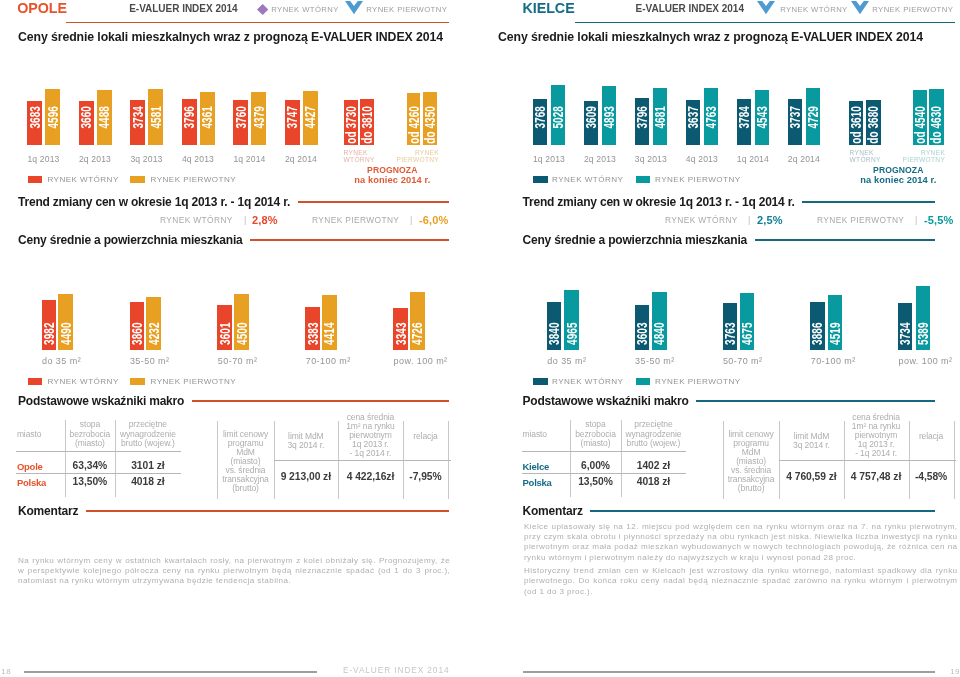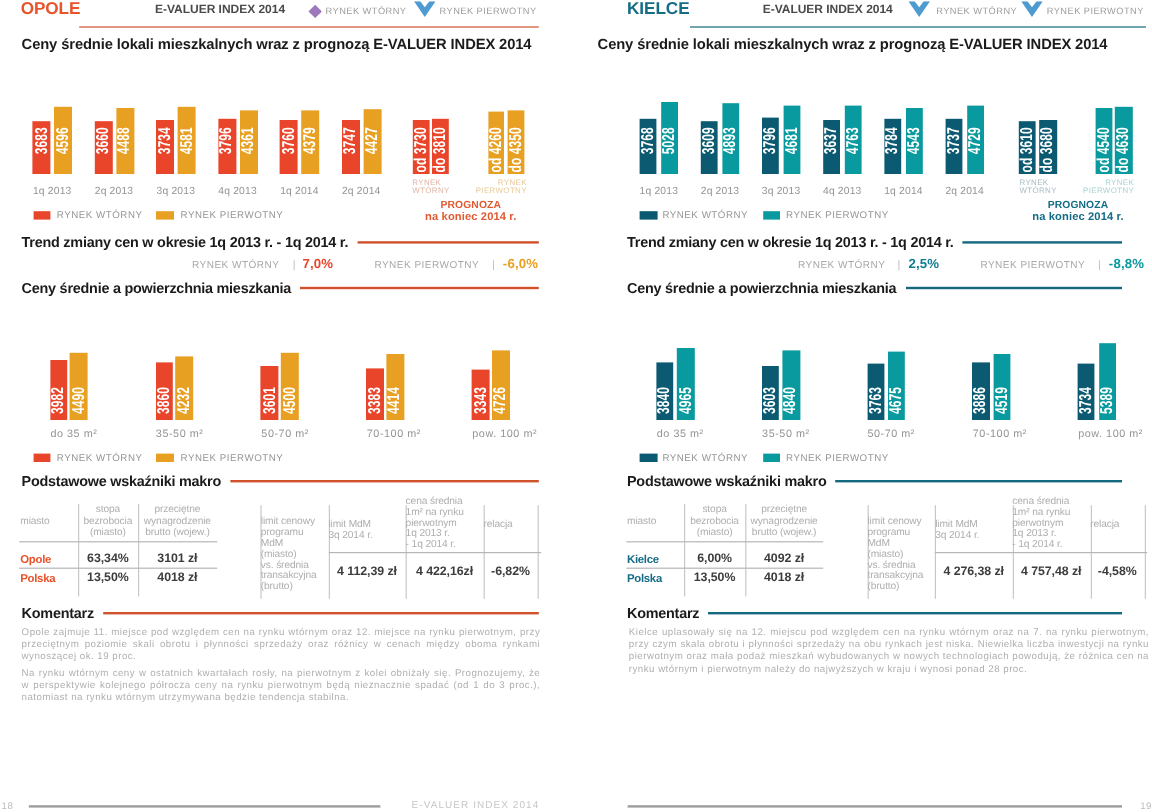--- a/index.html
+++ b/index.html
@@ -31,21 +31,21 @@
   .lgd{position:absolute;font-size:8.1px;color:#959595;letter-spacing:0.45px;white-space:nowrap;line-height:10px;}
   .sw{position:absolute;width:14.6px;height:7px;}
   .prog-lbl{position:absolute;font-size:6.6px;line-height:7.6px;text-align:center;letter-spacing:0.3px;white-space:nowrap;}
   .prog-t{position:absolute;font-size:8.6px;font-weight:bold;line-height:1;text-align:center;white-space:nowrap;letter-spacing:0.1px;}
   .prog-s{position:absolute;font-size:9.3px;font-weight:bold;line-height:1;text-align:center;white-space:nowrap;letter-spacing:0.1px;}
 
   .tr-lab{position:absolute;font-size:8.35px;color:#a9a9a9;letter-spacing:0.4px;white-space:nowrap;line-height:10px;}
   .tr-sep{position:absolute;font-size:9px;color:#bcbcbc;line-height:10px;}
   .tr-val{position:absolute;font-size:11.0px;font-weight:bold;white-space:nowrap;letter-spacing:0.15px;line-height:11px;}
 
-  .th{position:absolute;font-size:8.5px;line-height:9.1px;color:#aeaeae;letter-spacing:-0.1px;}
+  .th{position:absolute;font-size:8.5px;line-height:9.1px;color:#aeaeae;letter-spacing:-0.1px;text-align:center;}
   .tv{position:absolute;font-size:10.3px;font-weight:bold;color:#3c3c3c;letter-spacing:-0.05px;text-align:center;line-height:11px;}
   .tc{position:absolute;font-size:9.5px;font-weight:bold;letter-spacing:-0.25px;line-height:11px;}
   .vline{position:absolute;width:0.8px;background:#c8c8c8;}
   .hline{position:absolute;height:0.8px;background:#b6b6b6;}
 
   .cmt{position:absolute;font-size:8.1px;line-height:10.4px;color:#b0b0b0;text-align:justify;letter-spacing:0.40px;}
 
   .fno{position:absolute;font-size:8.0px;color:#bcbcbc;letter-spacing:0.4px;line-height:9px;}
   .frule{position:absolute;height:1.6px;background:#9d9d9d;top:671.2px;}
   .fcap{position:absolute;font-size:8.3px;color:#c6c6c6;letter-spacing:0.9px;white-space:nowrap;line-height:9px;top:665.5px;}
@@ -129,21 +129,21 @@
 <div class="prog-lbl" style="left:359.0px;top:148.7px;width:80px;text-align:right;color:#E8C99A">RYNEK</div>
 <div class="prog-lbl" style="left:359.0px;top:156.4px;width:80px;text-align:right;color:#E8C99A">PIERWOTNY</div>
 <div class="prog-t" style="left:392.3px;top:166.2px;width:200px;margin-left:-100px;color:#E05A32">PROGNOZA</div>
 <div class="prog-s" style="left:392.3px;top:176.0px;width:200px;margin-left:-100px;color:#E05A32">na koniec 2014 r.</div>
 <div class="sec" style="left:18.0px;top:195.5px;width:430.5px;height:13px">
       <div class="sec-h">Trend zmiany cen w okresie 1q 2013 r. - 1q 2014 r.</div>
       <div class="sec-rule" style="background:#D0522A"></div>
     </div>
 <div class="tr-lab" style="left:160px;top:215.2px">RYNEK WTÓRNY</div>
 <div class="tr-sep" style="left:244px;top:214.5px">|</div>
-<div class="tr-val" style="left:252px;top:214.5px;color:#E8452B">7,0%</div>
+<div class="tr-val" style="left:252px;top:214.5px;color:#E8452B">2,8%</div>
 <div class="tr-lab" style="left:312px;top:215.2px">RYNEK PIERWOTNY</div>
 <div class="tr-sep" style="left:410px;top:214.5px">|</div>
 <div class="tr-val" style="left:419px;top:214.5px;color:#E8A022">-6,0%</div>
 <div class="sec" style="left:18.0px;top:233.5px;width:430.5px;height:13px">
       <div class="sec-h">Ceny średnie a powierzchnia mieszkania</div>
       <div class="sec-rule" style="background:#D0522A"></div>
     </div>
 <div class="bar a" style="left:41.6px;top:300.41px;width:14.7px;height:49.89px;background:#E8452B">
       <span>3982</span>
     </div>
@@ -221,29 +221,28 @@
 <div class="th" style="left:217.3px;top:475.0px;width:56.4px">transakcyjna</div>
 <div class="th" style="left:217.3px;top:484.1px;width:56.4px">(brutto)</div>
 <div class="th" style="left:273.7px;top:432.0px;width:64.3px">limit MdM</div>
 <div class="th" style="left:273.7px;top:441.1px;width:64.3px">3q 2014 r.</div>
 <div class="th" style="left:338.0px;top:412.8px;width:64.9px">cena średnia</div>
 <div class="th" style="left:338.0px;top:421.9px;width:64.9px">1m² na rynku</div>
 <div class="th" style="left:338.0px;top:431.0px;width:64.9px">pierwotnym</div>
 <div class="th" style="left:338.0px;top:440.1px;width:64.9px">1q 2013 r.</div>
 <div class="th" style="left:338.0px;top:449.2px;width:64.9px">- 1q 2014 r.</div>
 <div class="th" style="left:402.9px;top:432.0px;width:45.1px">relacja</div>
-<div class="tv" style="left:273.7px;top:470.8px;width:64.3px">4 112,39 zł</div>
+<div class="tv" style="left:273.7px;top:470.8px;width:64.3px">9 213,00 zł</div>
 <div class="tv" style="left:338.0px;top:470.8px;width:64.9px">4 422,16zł</div>
-<div class="tv" style="left:402.9px;top:470.8px;width:45.1px">-6,82%</div>
+<div class="tv" style="left:402.9px;top:470.8px;width:45.1px">-7,95%</div>
 </div>
 <div class="sec" style="left:18.0px;top:504.5px;width:430.5px;height:13px">
       <div class="sec-h">Komentarz</div>
       <div class="sec-rule" style="background:#D0522A"></div>
     </div>
-<div class="cmt" style="left:18.0px;top:521.5px;width:432.2px">Opole zajmuje 11. miejsce pod względem cen na rynku wtórnym oraz 12. miejsce na rynku pierwotnym, przy przeciętnym poziomie skali obrotu i płynności sprzedaży oraz różnicy w cenach między oboma rynkami wynoszącej ok. 19 proc.</div>
 <div class="cmt" style="left:18.0px;top:555.6px;width:432.2px">Na rynku wtórnym ceny w ostatnich kwartałach rosły, na pierwotnym z kolei obniżały się. Prognozujemy, że w perspektywie kolejnego półrocza ceny na rynku pierwotnym będą nieznacznie spadać (od 1 do 3 proc.), natomiast na rynku wtórnym utrzymywana będzie tendencja stabilna.</div>
 </div>
 <div class="page p1">
 <div class="city" style="left:42.5px;color:#146C86">KIELCE</div>
 <div class="evi" style="left:155.6px">E-VALUER INDEX 2014</div>
 <div class="hd-rule" style="left:95.0px;width:379.6px;background:#14697E"></div>
 <svg class="hicon" style="position:absolute;left:277.4px;top:1.2px" width="18" height="14" viewBox="0 0 18 14">
       <path d="M0 0 L5.2 0 L9 5.0 L12.8 0 L18 0 L9 13.2 Z" fill="#4E9BD1"></path>
     </svg>
 <div class="hleg" style="left:300.2px">RYNEK WTÓRNY</div>
@@ -318,21 +317,21 @@
 <div class="prog-s" style="left:418.3px;top:176.0px;width:200px;margin-left:-100px;color:#146C86">na koniec 2014 r.</div>
 <div class="sec" style="left:42.5px;top:195.5px;width:412.1px;height:13px">
       <div class="sec-h">Trend zmiany cen w okresie 1q 2013 r. - 1q 2014 r.</div>
       <div class="sec-rule" style="background:#14697E"></div>
     </div>
 <div class="tr-lab" style="left:185px;top:215.2px">RYNEK WTÓRNY</div>
 <div class="tr-sep" style="left:268px;top:214.5px">|</div>
 <div class="tr-val" style="left:277px;top:214.5px;color:#0F7E94">2,5%</div>
 <div class="tr-lab" style="left:337px;top:215.2px">RYNEK PIERWOTNY</div>
 <div class="tr-sep" style="left:435px;top:214.5px">|</div>
-<div class="tr-val" style="left:444px;top:214.5px;color:#089A9E">-8,8%</div>
+<div class="tr-val" style="left:444px;top:214.5px;color:#089A9E">-5,5%</div>
 <div class="sec" style="left:42.5px;top:233.5px;width:412.1px;height:13px">
       <div class="sec-h">Ceny średnie a powierzchnia mieszkania</div>
       <div class="sec-rule" style="background:#14697E"></div>
     </div>
 <div class="bar a" style="left:66.9px;top:302.21px;width:14.4px;height:48.09px;background:#0B5A72">
       <span>3840</span>
     </div>
 <div class="bar a" style="left:154.7px;top:304.74px;width:14.4px;height:45.56px;background:#0B5A72">
       <span>3603</span>
     </div>
@@ -380,21 +379,21 @@
 <div class="hline" style="left:41.6px;top:472.8px;width:164.7px"></div>
 <div class="th" style="left:42.5px;top:429.5px;width:48.0px;text-align:left">miasto</div>
 <div class="th" style="left:90.4px;top:420.4px;width:50.2px;text-align:center">stopa</div>
 <div class="th" style="left:90.4px;top:429.5px;width:50.2px;text-align:center">bezrobocia</div>
 <div class="th" style="left:90.4px;top:438.6px;width:50.2px;text-align:center">(miasto)</div>
 <div class="th" style="left:140.6px;top:420.4px;width:65.7px;text-align:center">przeciętne</div>
 <div class="th" style="left:140.6px;top:429.5px;width:65.7px;text-align:center">wynagrodzenie</div>
 <div class="th" style="left:140.6px;top:438.6px;width:65.7px;text-align:center">brutto (wojew.)</div>
 <div class="tc" style="left:42.5px;top:460.6px;color:#146C86">Kielce</div>
 <div class="tv" style="left:90.4px;top:459.8px;width:50.2px">6,00%</div>
-<div class="tv" style="left:140.6px;top:459.8px;width:65.7px">4092 zł</div>
+<div class="tv" style="left:140.6px;top:459.8px;width:65.7px">1402 zł</div>
 <div class="tc" style="left:42.5px;top:476.5px;color:#146C86">Polska</div>
 <div class="tv" style="left:90.4px;top:475.7px;width:50.2px">13,50%</div>
 <div class="tv" style="left:140.6px;top:475.7px;width:65.7px">4018 zł</div>
 </div>
 <div>
 <div class="vline" style="left:242.9px;top:420.5px;height:78.0px"></div>
 <div class="vline" style="left:299.3px;top:420.5px;height:78.0px"></div>
 <div class="vline" style="left:363.6px;top:420.5px;height:78.0px"></div>
 <div class="vline" style="left:428.5px;top:420.5px;height:78.0px"></div>
 <div class="vline" style="left:473.6px;top:420.5px;height:78.0px"></div>
@@ -407,29 +406,30 @@
 <div class="th" style="left:242.9px;top:475.0px;width:56.4px">transakcyjna</div>
 <div class="th" style="left:242.9px;top:484.1px;width:56.4px">(brutto)</div>
 <div class="th" style="left:299.3px;top:432.0px;width:64.3px">limit MdM</div>
 <div class="th" style="left:299.3px;top:441.1px;width:64.3px">3q 2014 r.</div>
 <div class="th" style="left:363.6px;top:412.8px;width:64.9px">cena średnia</div>
 <div class="th" style="left:363.6px;top:421.9px;width:64.9px">1m² na rynku</div>
 <div class="th" style="left:363.6px;top:431.0px;width:64.9px">pierwotnym</div>
 <div class="th" style="left:363.6px;top:440.1px;width:64.9px">1q 2013 r.</div>
 <div class="th" style="left:363.6px;top:449.2px;width:64.9px">- 1q 2014 r.</div>
 <div class="th" style="left:428.5px;top:432.0px;width:45.1px">relacja</div>
-<div class="tv" style="left:299.3px;top:470.8px;width:64.3px">4 276,38 zł</div>
+<div class="tv" style="left:299.3px;top:470.8px;width:64.3px">4 760,59 zł</div>
 <div class="tv" style="left:363.6px;top:470.8px;width:64.9px">4 757,48 zł</div>
 <div class="tv" style="left:428.5px;top:470.8px;width:45.1px">-4,58%</div>
 </div>
 <div class="sec" style="left:42.5px;top:504.5px;width:412.1px;height:13px">
       <div class="sec-h">Komentarz</div>
       <div class="sec-rule" style="background:#14697E"></div>
     </div>
 <div class="cmt" style="left:44.0px;top:521.5px;width:433.5px">Kielce uplasowały się na 12. miejscu pod względem cen na rynku wtórnym oraz na 7. na rynku pierwotnym, przy czym skala obrotu i płynności sprzedaży na obu rynkach jest niska. Niewielka liczba inwestycji na rynku pierwotnym oraz mała podaż mieszkań wybudowanych w nowych technologiach powodują, że różnica cen na rynku wtórnym i pierwotnym należy do najwyższych w kraju i wynosi ponad 28 proc.</div>
+<div class="cmt" style="left:44.0px;top:566.0px;width:433.5px">Historyczny trend zmian cen w Kielcach jest wzrostowy dla rynku wtórnego, natomiast spadkowy dla rynku pierwotnego. Do końca roku ceny nadal będą nieznacznie spadać zarówno na rynku wtórnym i pierwotnym (od 1 do 3 proc.).</div>
 </div>
 <div>
 <div class="fno" style="left:1.3px;top:666.5px">18</div>
 <div class="frule" style="left:24.4px;width:292.9px"></div>
 <div class="fcap" style="left:343px">E-VALUER INDEX 2014</div>
 <div class="frule" style="left:522.8px;width:411.9px"></div>
 <div class="fno" style="left:950.2px;top:666.5px">19</div>
 </div>
 
 </body></html>

